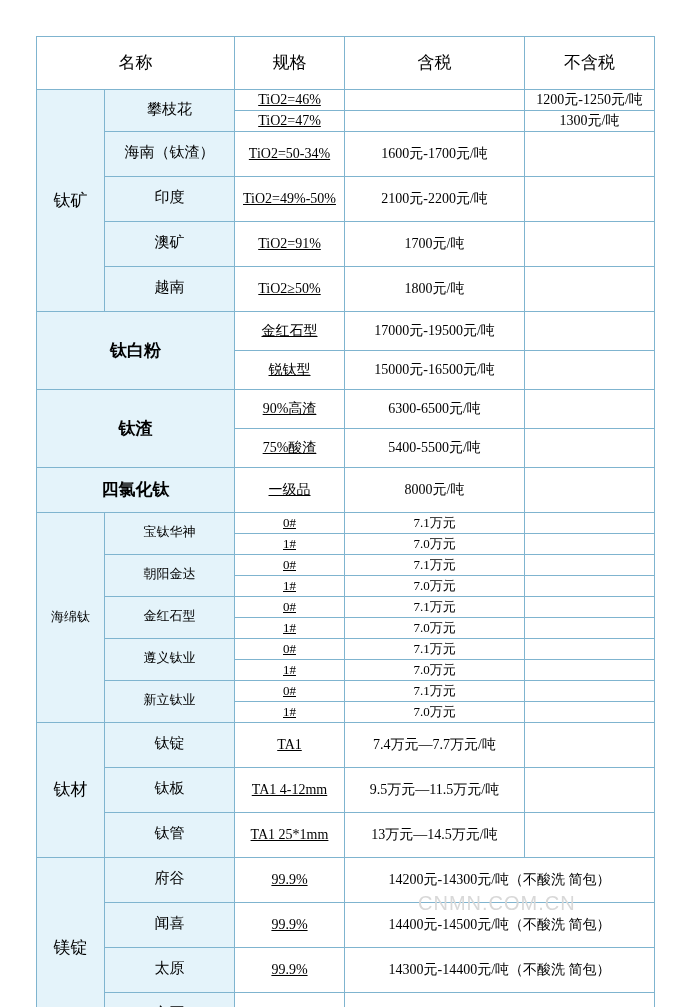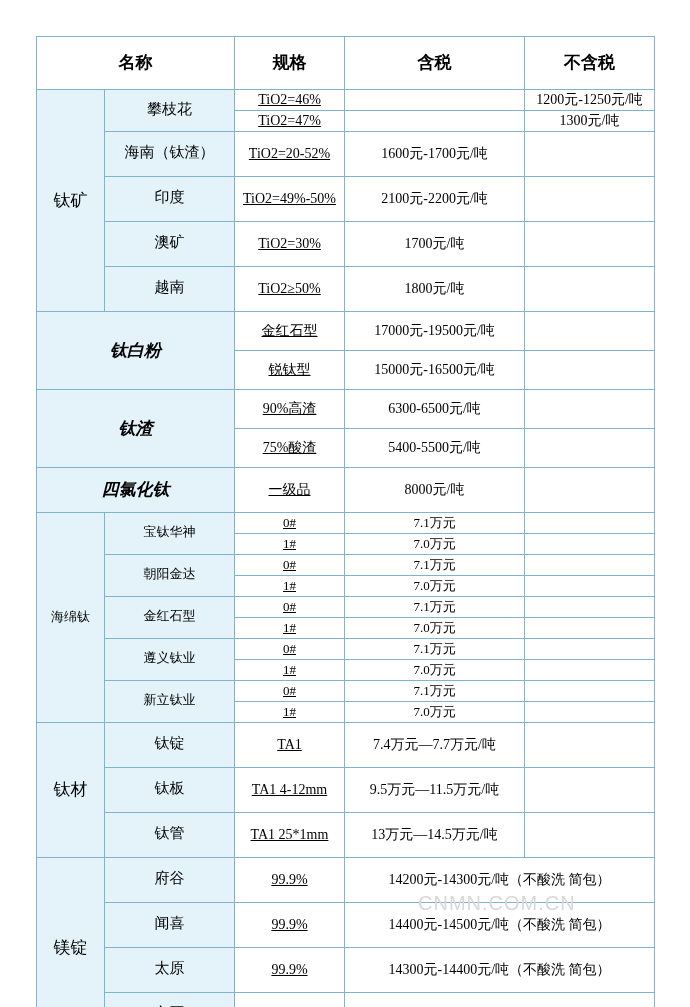--- a/index.html
+++ b/index.html
@@ -31,37 +31,36 @@
     vertical-align: middle;
     color: #000000;
     background: #ffffff;
     padding: 0;
     line-height: 1.15;
   }
   .hdr td {
     background: #cfe8f3;
     font-size: 17px;
     height: 52px;
-    font-weight: bold;
+    font-weight: normal;
   }
   .cat {
     background: #e4f3fa !important;
     font-size: 17px;
     font-weight: normal;
   }
   .sub {
     background: #e4f3fa !important;
     font-size: 15px;
     font-family: Liberation Mono, monospace;
   }
   .cat-wide {
     background: #e4f3fa !important;
     font-size: 17px;
     font-weight: bold;
-    font-style: italic;
   }
   .spec {
     font-size: 14px;
     text-decoration: underline;
   }
   .val {
     font-size: 14px;
     margin-left: 16px;
   }
   .r-tall td { height: 44px; }
@@ -109,33 +108,33 @@
         <td class="val"></td>
         <td class="val">1200元-1250元/吨</td>
       </tr>
       <tr class="r-short">
         <td class="spec">TiO2=47%</td>
         <td class="val"></td>
         <td class="val">1300元/吨</td>
       </tr>
       <tr class="r-tall">
         <td class="sub">海南（钛渣）</td>
-        <td class="spec">TiO2=20-52%</td>
+        <td class="spec">TiO2=50-34%</td>
         <td class="val">1600元-1700元/吨</td>
         <td class="val"></td>
       </tr>
       <tr class="r-tall">
         <td class="sub">印度</td>
         <td class="spec">TiO2=49%-50%</td>
         <td class="val">2100元-2200元/吨</td>
         <td class="val"></td>
       </tr>
       <tr class="r-tall">
         <td class="sub">澳矿</td>
-        <td class="spec">TiO2=30%</td>
+        <td class="spec">TiO2=91%</td>
         <td class="val">1700元/吨</td>
         <td class="val"></td>
       </tr>
       <tr class="r-tall">
         <td class="sub">越南</td>
         <td class="spec">TiO2≥50%</td>
         <td class="val">1800元/吨</td>
         <td class="val"></td>
       </tr>
 

